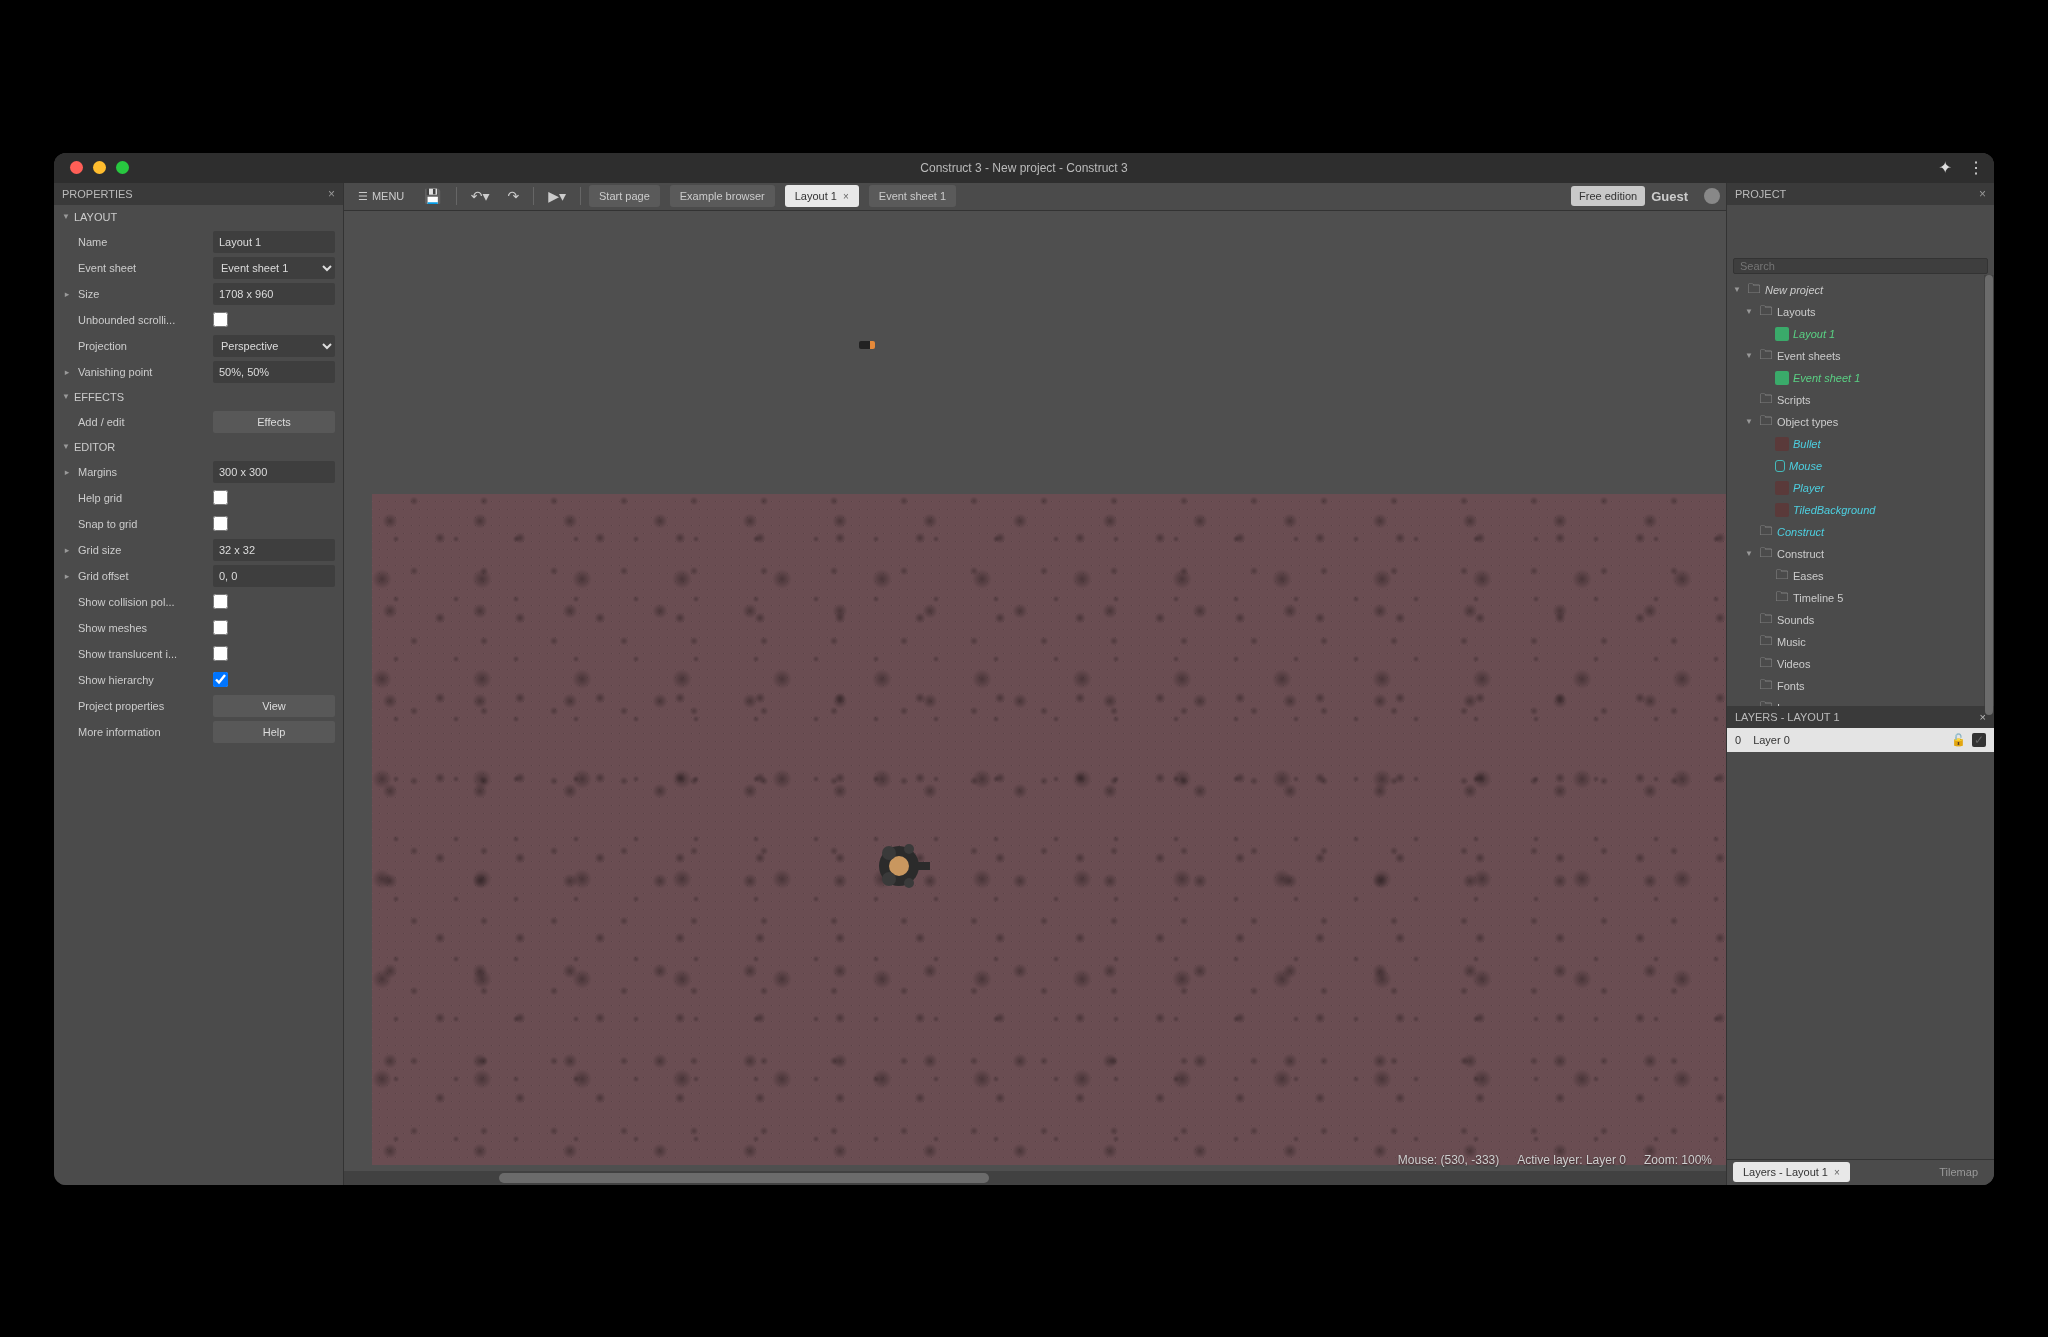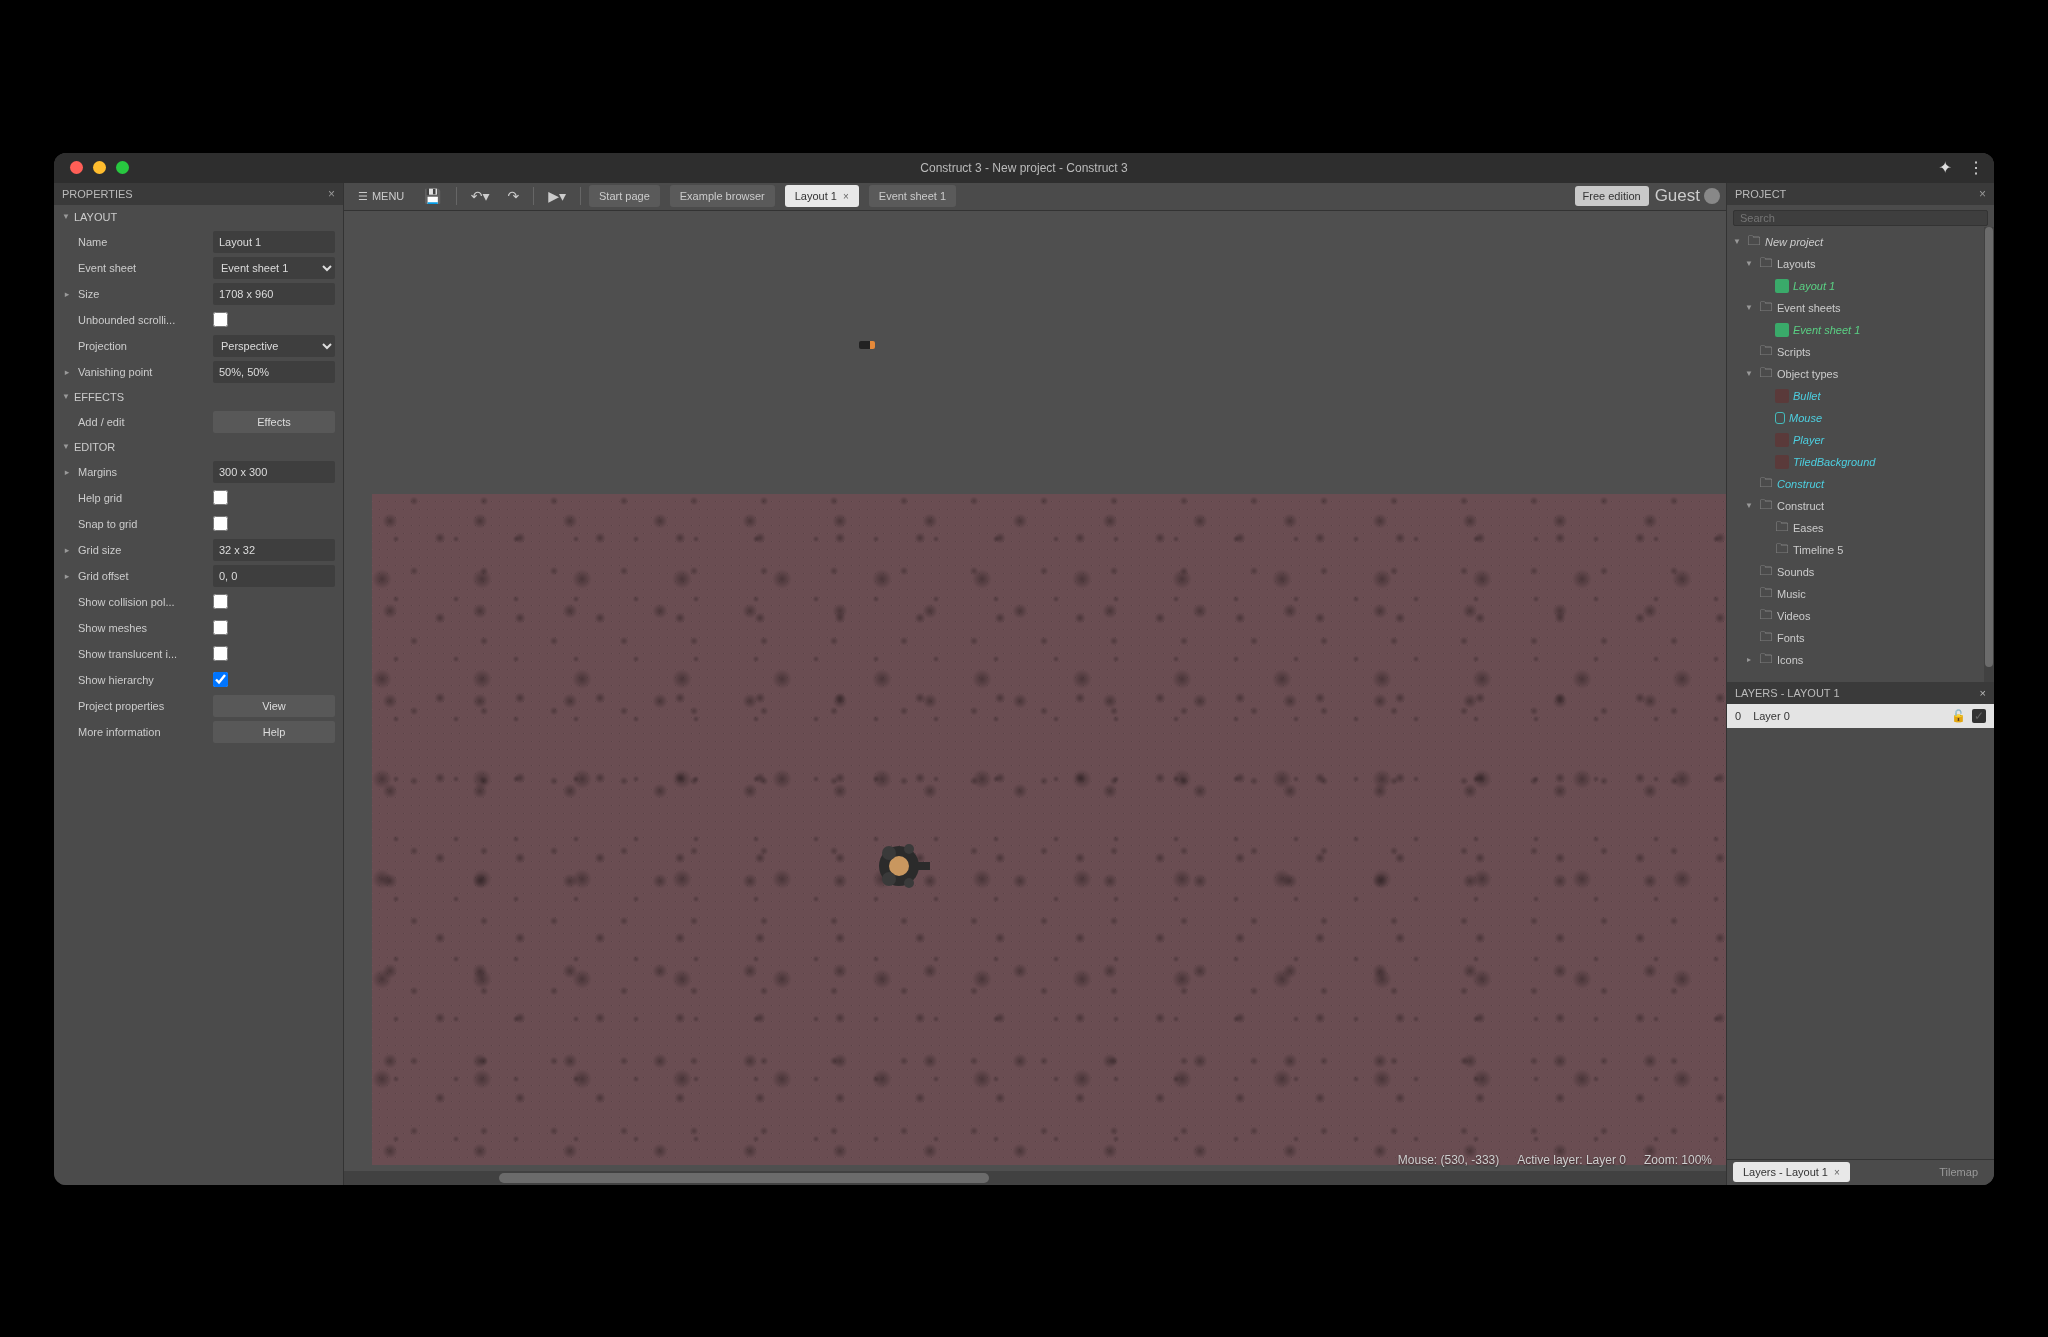--- a/index.html
+++ b/index.html
@@ -36,21 +36,21 @@
 .tbtn { height: 22px; padding: 0 8px; background: transparent; border: none; color: #ccc; font-size: 11px; cursor: pointer; border-radius: 3px; display: flex; align-items: center; gap: 4px; }
 .tsep { width: 1px; height: 18px; background: #666; margin: 0 2px; }
 .tico { color: #ccc; font-size: 14px; cursor: pointer; padding: 0 6px; }
 .tabs { display: flex; gap: 10px; }
 .tab { height: 22px; padding: 0 10px; background: #5a5a5a; color: #ccc; font-size: 11px; display: flex; align-items: center; border-radius: 3px; cursor: pointer; gap: 6px; }
 .tab.active { background: #e8e8e8; color: #333; }
 .tab .tx { font-size: 10px; color: #888; cursor: pointer; }
 .tab.active .tx { color: #666; }
 .spacer { flex: 1; }
 .badge { height: 20px; padding: 0 8px; background: #c9c9c9; color: #333; font-size: 11px; border-radius: 3px; display: flex; align-items: center; }
-.guest { color: #ccc; font-size: 17px; display: flex; align-items: center; gap: 4px; cursor: pointer; }
+.guest { color: #ccc; font-size: 13px; display: flex; align-items: center; gap: 16px; cursor: pointer; font-weight: bold; }
 .guest-av { width: 16px; height: 16px; border-radius: 50%; background: #888; }
 
 .canvas-wrap { flex: 1; position: relative; background: #4f4f4f; overflow: hidden; }
 .ground {
   position: absolute; left: 28px; right: 0; top: 283px; bottom: 20px;
   background-color: #6a4d52;
   background-image:
     radial-gradient(circle at 20% 30%, rgba(0,0,0,0.3) 0%, transparent 8%),
     radial-gradient(circle at 60% 10%, rgba(0,0,0,0.25) 0%, transparent 6%),
     radial-gradient(circle at 85% 55%, rgba(0,0,0,0.3) 0%, transparent 7%),
@@ -62,21 +62,21 @@
 }
 .bullet-sprite { position: absolute; left: 515px; top: 130px; width: 16px; height: 8px; background: #222; border-radius: 2px; border-right: 5px solid #e68a3a; }
 .player-sprite { position: absolute; left: 520px; top: 620px; width: 70px; height: 70px; }
 .player-sprite svg { width: 100%; height: 100%; }
 .hscroll { position: absolute; bottom: 0; left: 0; right: 0; height: 14px; background: #414141; }
 .hscroll-thumb { position: absolute; left: 155px; width: 490px; top: 2px; height: 10px; background: #6b6b6b; border-radius: 5px; }
 .status { position: absolute; bottom: 18px; right: 14px; color: #cfcfcf; font-size: 12px; display: flex; gap: 18px; text-shadow: 0 1px 2px rgba(0,0,0,0.6); }
 
 
 .panel-right { width: 268px; background: #4b4b4b; display: flex; flex-direction: column; border-left: 1px solid #333; }
-.search { height: 22px; padding: 3px 6px; }
+.search { height: 22px; padding: 3px 6px; margin-top: 48px; }
 .search input { width: 100%; height: 100%; background: #3e3e3e; border: 1px solid #333; color: #ccc; font-size: 11px; padding: 0 6px; border-radius: 2px; }
 .tree { flex: 1; overflow-y: auto; padding: 4px 0; font-size: 11px; }
 .trow { display: flex; align-items: center; height: 22px; padding-left: 4px; color: #ccc; cursor: pointer; gap: 4px; white-space: nowrap; }
 .tarrow { width: 12px; color: #999; font-size: 8px; text-align: center; }
 .ticon { width: 14px; height: 14px; display: inline-flex; align-items: center; justify-content: center; font-size: 11px; }
 .ticon.folder-o::before { content: "🗀"; color: #aaa; font-size: 13px; }
 .ticon.layout { background: #3aaa6a; border-radius: 2px; }
 .ticon.sheet { background: #3aaa6a; border-radius: 2px; }
 .ticon.sprite { background: #5a3a3a; border-radius: 2px; }
 .ticon.mouse { border: 1px solid #4bb; border-radius: 3px; width: 10px; height: 12px; }

